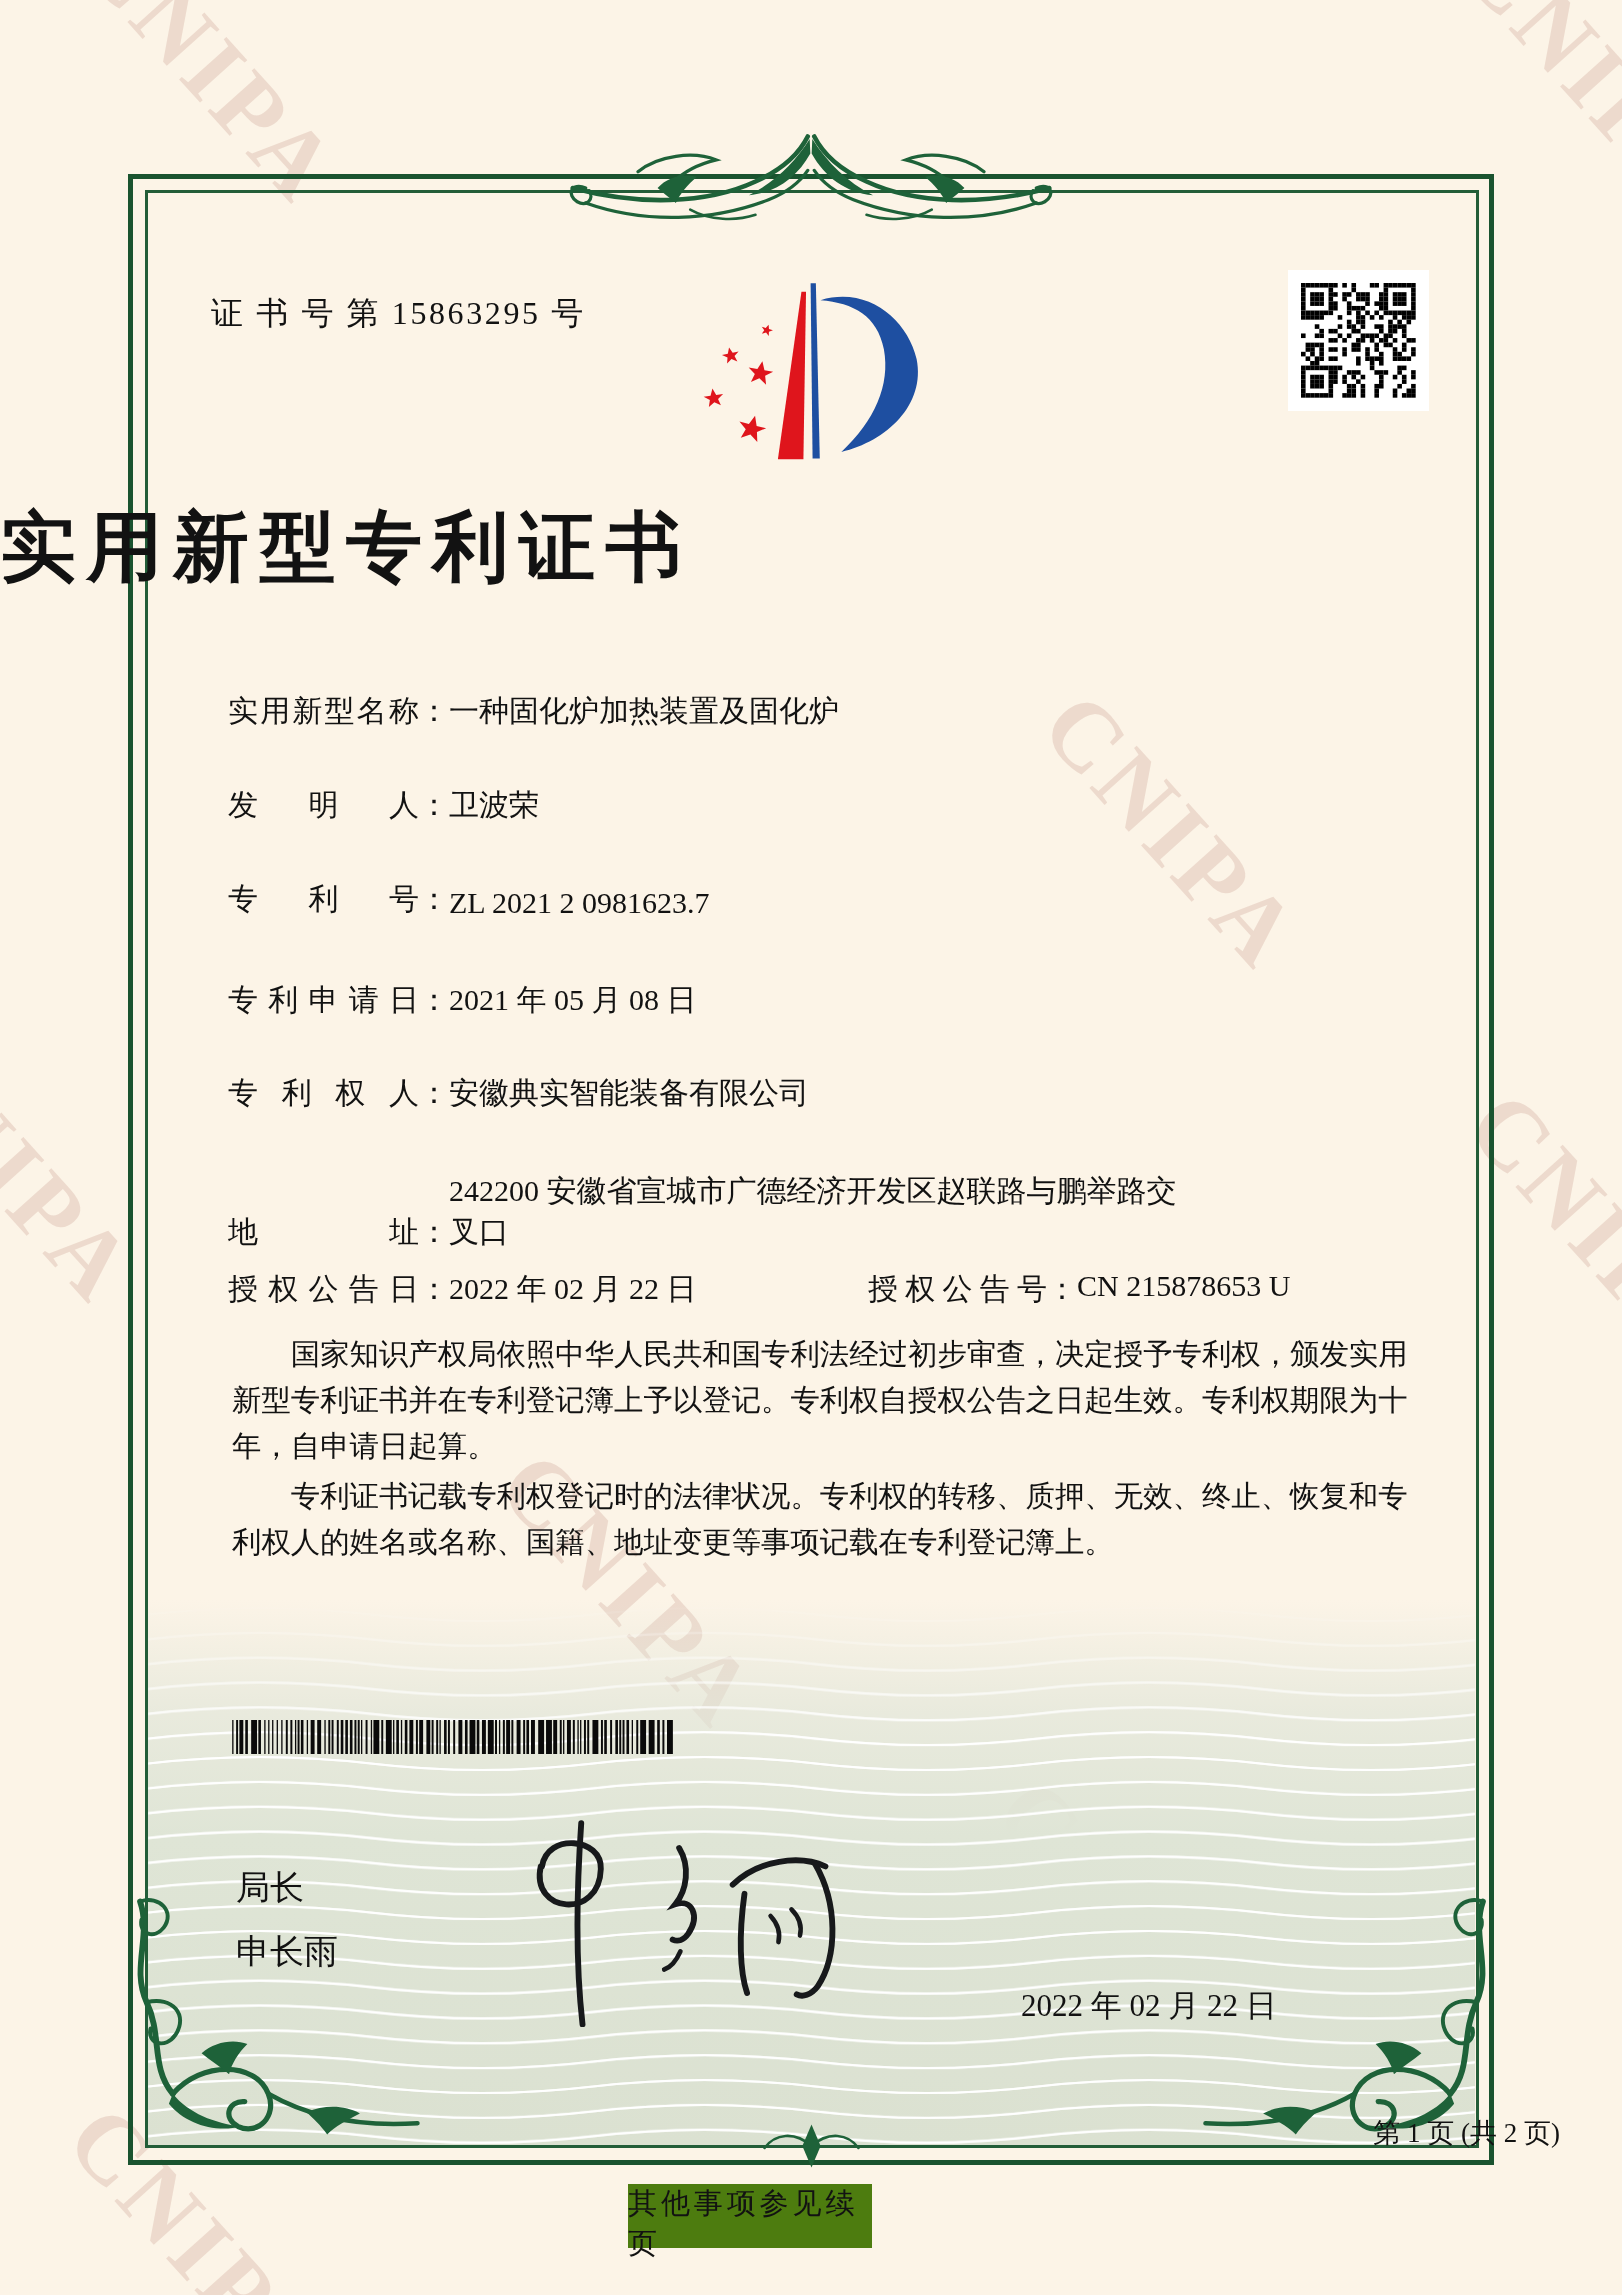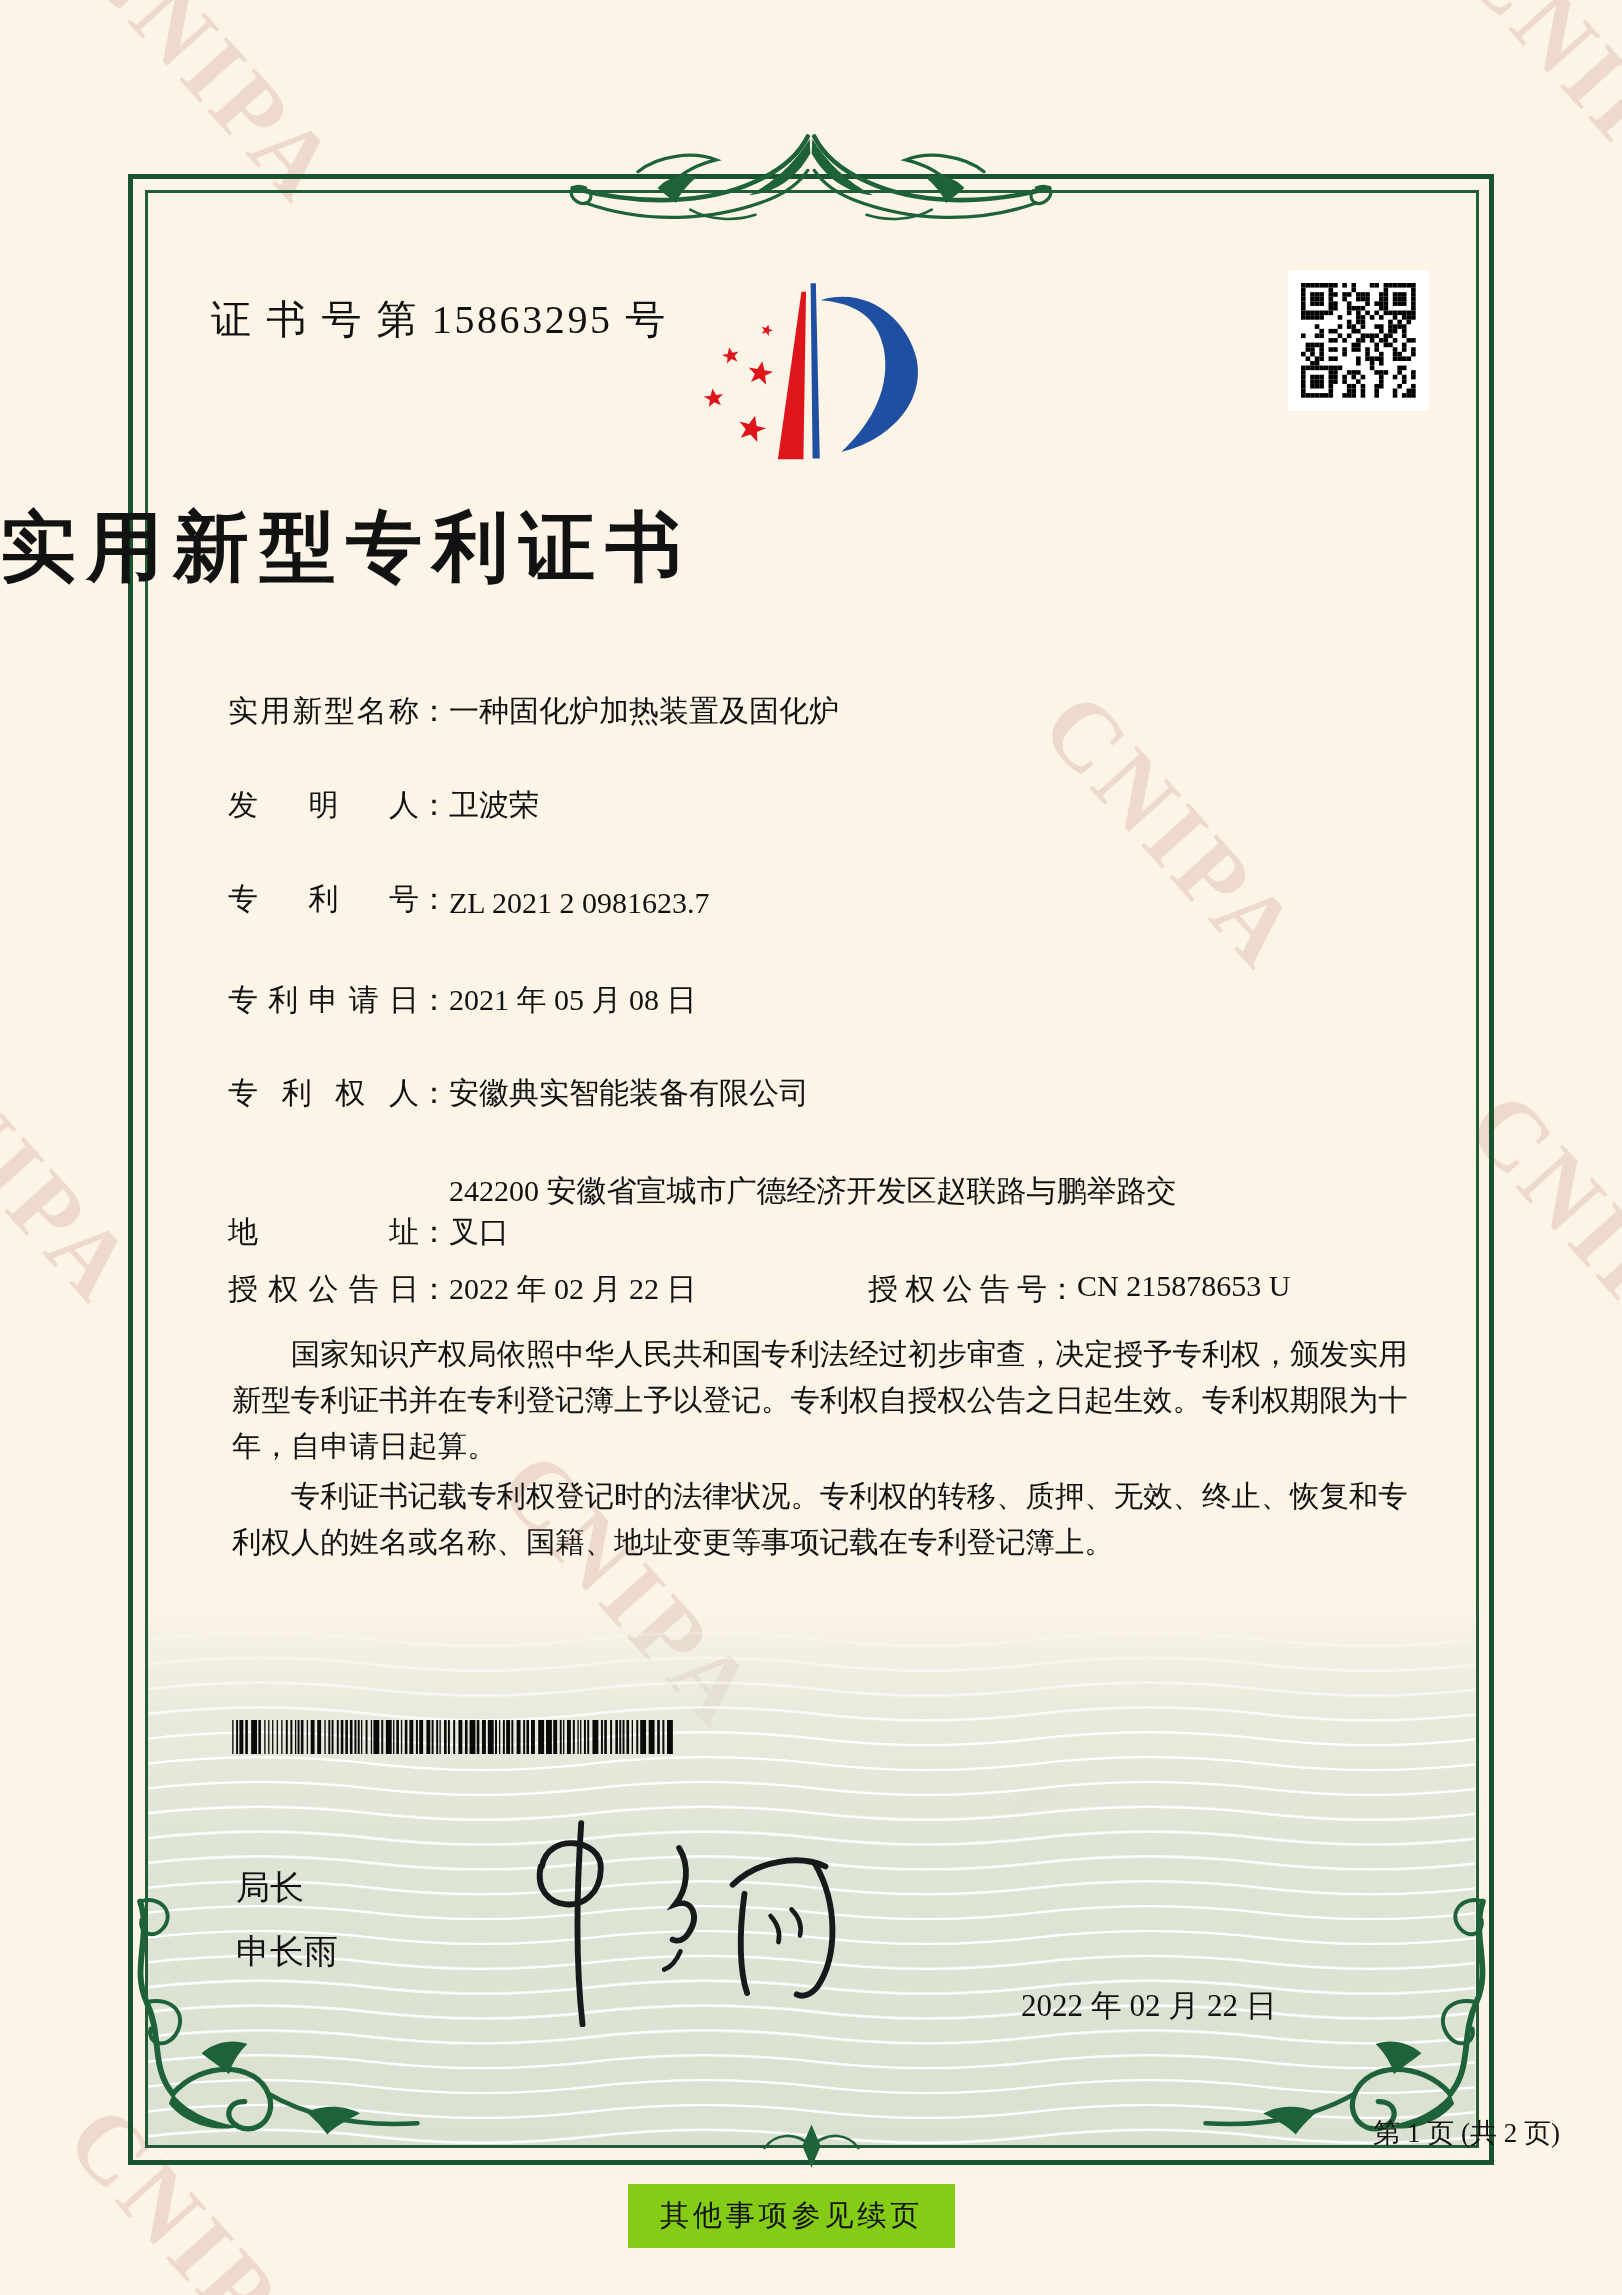--- a/index.html
+++ b/index.html
@@ -17,42 +17,42 @@
   .frame-inner{position:absolute;left:145px;top:190px;width:1334px;height:1958px;
                border:3.3px solid #235d38;box-sizing:border-box}
 
   
   .waveband{position:absolute;left:148px;top:1600px;width:1327px;height:546px;
             background:linear-gradient(180deg,rgba(223,229,216,0) 0px,rgba(223,229,216,.65) 111px,#dfe5d6 236px,#dbe1d1 100%)}
   .waveband svg{position:absolute;left:0;top:0;
             -webkit-mask-image:linear-gradient(180deg,transparent 0px,#000 137px);
             mask-image:linear-gradient(180deg,transparent 0px,#000 137px)}
 
-  .certno{position:absolute;left:211px;top:292px;font-size:40px;letter-spacing:2.6px}
+  .certno{position:absolute;left:211px;top:292px;font-size:32px;letter-spacing:2.6px}
   .title{position:absolute;left:0;width:1623px;top:497px;text-align:left;
          font-size:76px;font-weight:bold;letter-spacing:10.5px}
 
   .row{position:absolute;left:228px;width:1184px;font-size:30px;display:flex;align-items:flex-end}
   .lab{display:inline-block;width:191px;text-align:justify;text-align-last:justify;flex:none}
   .colon{flex:none}
   .val{white-space:pre-line}
   .g2{position:absolute;left:640px;top:0;display:flex}
   .lab2{display:inline-block;width:179px;text-align:justify;text-align-last:justify;flex:none}
 
   .bodytext{position:absolute;left:228px;top:1327px;width:1186px;font-size:29.4px;line-height:46px}
   .bodytext p{margin:4px;text-indent:2em;white-space:pre-line}
 
   .barcode{position:absolute;left:232px;top:1720px}
   .sigrole{position:absolute;left:236px;top:1865px;font-size:34px}
   .signame{position:absolute;left:236px;top:1929px;font-size:34px}
   .sigsvg{position:absolute;left:484px;top:1805px}
   .issuedate{position:absolute;left:1021px;top:1985px;font-size:31px}
   .pageinfo{position:absolute;left:0;width:1560px;top:2115px;text-align:right;font-size:27px}
-  .footer{position:absolute;left:628px;top:2184px;width:327px;height:64px;background:#84cc16;
-          display:flex;align-items:center;justify-content:center;font-size:29px;letter-spacing:3.9px}
+  .footer{position:absolute;left:628px;top:2184px;width:244px;height:64px;background:#4d7c0f;
+          display:flex;align-items:flex-start;justify-content:center;font-size:29px;letter-spacing:3.9px}
 
   .qrpad{position:absolute;left:1288px;top:270px;width:141px;height:141px;background:#ffffff;
          display:flex;align-items:center;justify-content:center}
   .logo{position:absolute;left:690px;top:274px}
   .orn-top{position:absolute;left:559px;top:126px}
   .orn-bl{position:absolute;left:110px;top:1896px}
   .orn-br{position:absolute;left:1199px;top:1896px;transform:scaleX(-1)}
   .orn-bc{position:absolute;left:758px;top:2119px}
 </style>
 </head>

